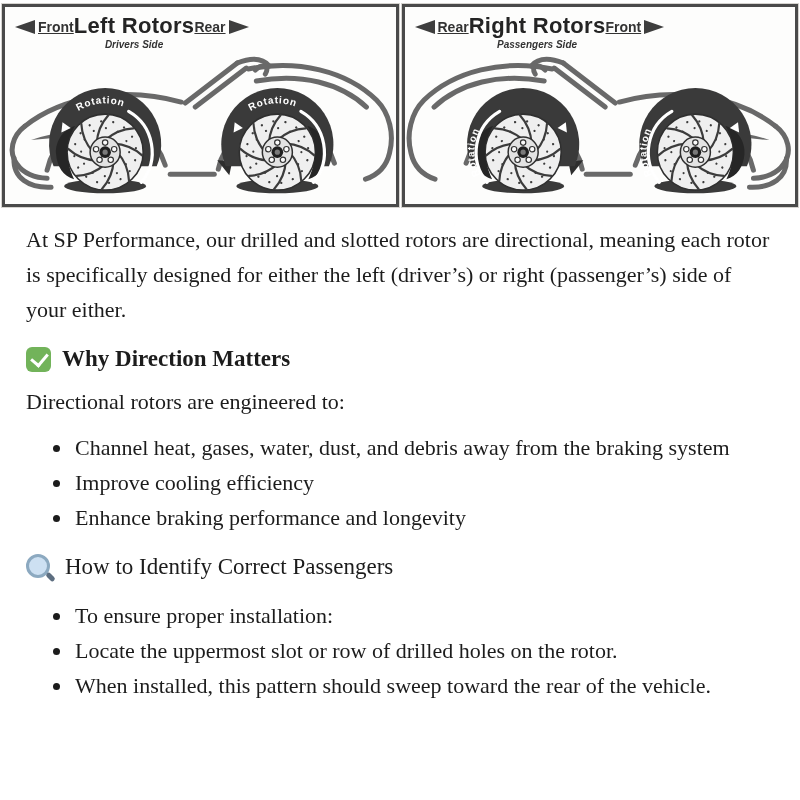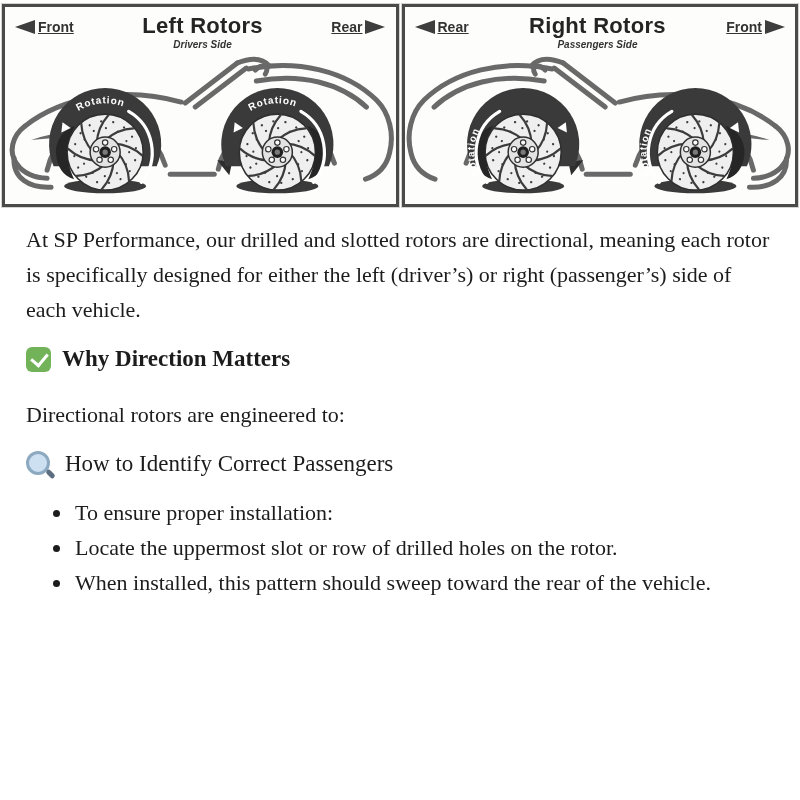--- a/index.html
+++ b/index.html
@@ -3,40 +3,40 @@
 <meta charset="utf-8">
 <style>
   html,body{margin:0;padding:0;background:#fff;}
   body{width:800px;height:800px;box-sizing:border-box;overflow:hidden;
        font-family:"Liberation Serif",serif;color:#1c1c1c;}
 
   
   .diagram{display:flex;gap:3px;margin:4px 2px 0 2px;}
   .panel{flex:1;border:3px solid #4a4a4a;outline:1px solid #d6d4d0;background:#fdfdfc;
          padding:0 0 4px 0;min-width:0;}
-  .panel-header{display:flex;justify-content:space-between;align-items:flex-start;
+  .panel-header{display:flex;align-items:flex-start;
                 padding:7px 10px 0 10px;}
   .dir-label{display:flex;align-items:center;gap:3px;margin-top:5px;
              font-family:"Liberation Sans",sans-serif;font-weight:bold;font-size:14px;color:#333;}
   .dir-label .txt{text-decoration:underline;}
   .tri{width:0;height:0;border-top:7px solid transparent;border-bottom:7px solid transparent;display:inline-block;}
   .tri.left{border-right:20px solid #3e3e3e;}
   .tri.right{border-left:20px solid #3e3e3e;}
   .titles{text-align:center;line-height:1.12;}
   .p-title{font-family:"Liberation Sans",sans-serif;font-weight:bold;font-size:22px;color:#242424;letter-spacing:.3px;}
   .p-sub{font-family:"Liberation Sans",sans-serif;font-weight:bold;font-style:italic;font-size:10px;color:#333;}
   .car-svg{display:block;width:100%;height:auto;margin-top:0;}
 
   
   .content{padding:0 26px;font-size:22px;line-height:35px;}
   .intro{margin:15px 0 0;}
   .sec-head{display:flex;align-items:center;gap:11px;margin:16px 0 0;
             font-size:23px;font-weight:bold;line-height:32px;}
   .sec-head.normal{font-weight:normal;}
-  .lead{margin:22px 0 0;}
+  .lead{margin:9px 0 0;}
   ul.blist{margin:11px 0 0;padding:0 0 0 47px;}
   ul.blist li{margin:0;padding-left:2px;}
   .sec-head + ul.blist{margin-top:15px;}
 
   
   .check-icon{width:25px;height:25px;border-radius:6px;background:#72b35a;position:relative;
               display:inline-block;flex:0 0 auto;}
   .check-icon::after{content:"";position:absolute;left:7.5px;top:3.5px;width:8px;height:13px;
               border:solid #fff;border-width:0 3.5px 3.5px 0;transform:rotate(40deg);}
   
@@ -182,29 +182,34 @@
         <text font-family="Liberation Sans, sans-serif" font-size="10" font-weight="bold" fill="#fff" letter-spacing="0.8">
           <textPath href="#rot-tp-cw" startOffset="6">Rotation</textPath>
         </text>
       </g>
     </svg>
   </div>
 </div>
 
 <div class="content">
 
-  <p class="intro">At SP Performance, our drilled and slotted rotors are directional, meaning each rotor is specifically designed for either the left (driver’s) or right (passenger’s) side of each vehicle.</p>
+  <p class="intro">At SP Performance, our drilled and slotted rotors are directional, meaning each rotor is specifically designed for either the left (driver’s) or right (passenger’s) side of your either.</p>
 
   <h3 class="sec-head">
     <span class="check-icon"></span>
     <span>Why Direction Matters</span>
   </h3>
 
   <p class="lead">Directional rotors are engineered to:</p>
 
+  <ul class="blist">
+    <li>Channel heat, gases, water, dust, and debris away from the braking system</li>
+    <li>Improve cooling efficiency</li>
+    <li>Enhance braking performance and longevity</li>
+  </ul>
 
   <h3 class="sec-head normal">
     <span class="mag-icon"></span>
     <span>How to Identify Correct Passengers</span>
   </h3>
 
   <ul class="blist">
     <li>To ensure proper installation:</li>
     <li>Locate the uppermost slot or row of drilled holes on the rotor.</li>
     <li>When installed, this pattern should sweep toward the rear of the vehicle.</li>

